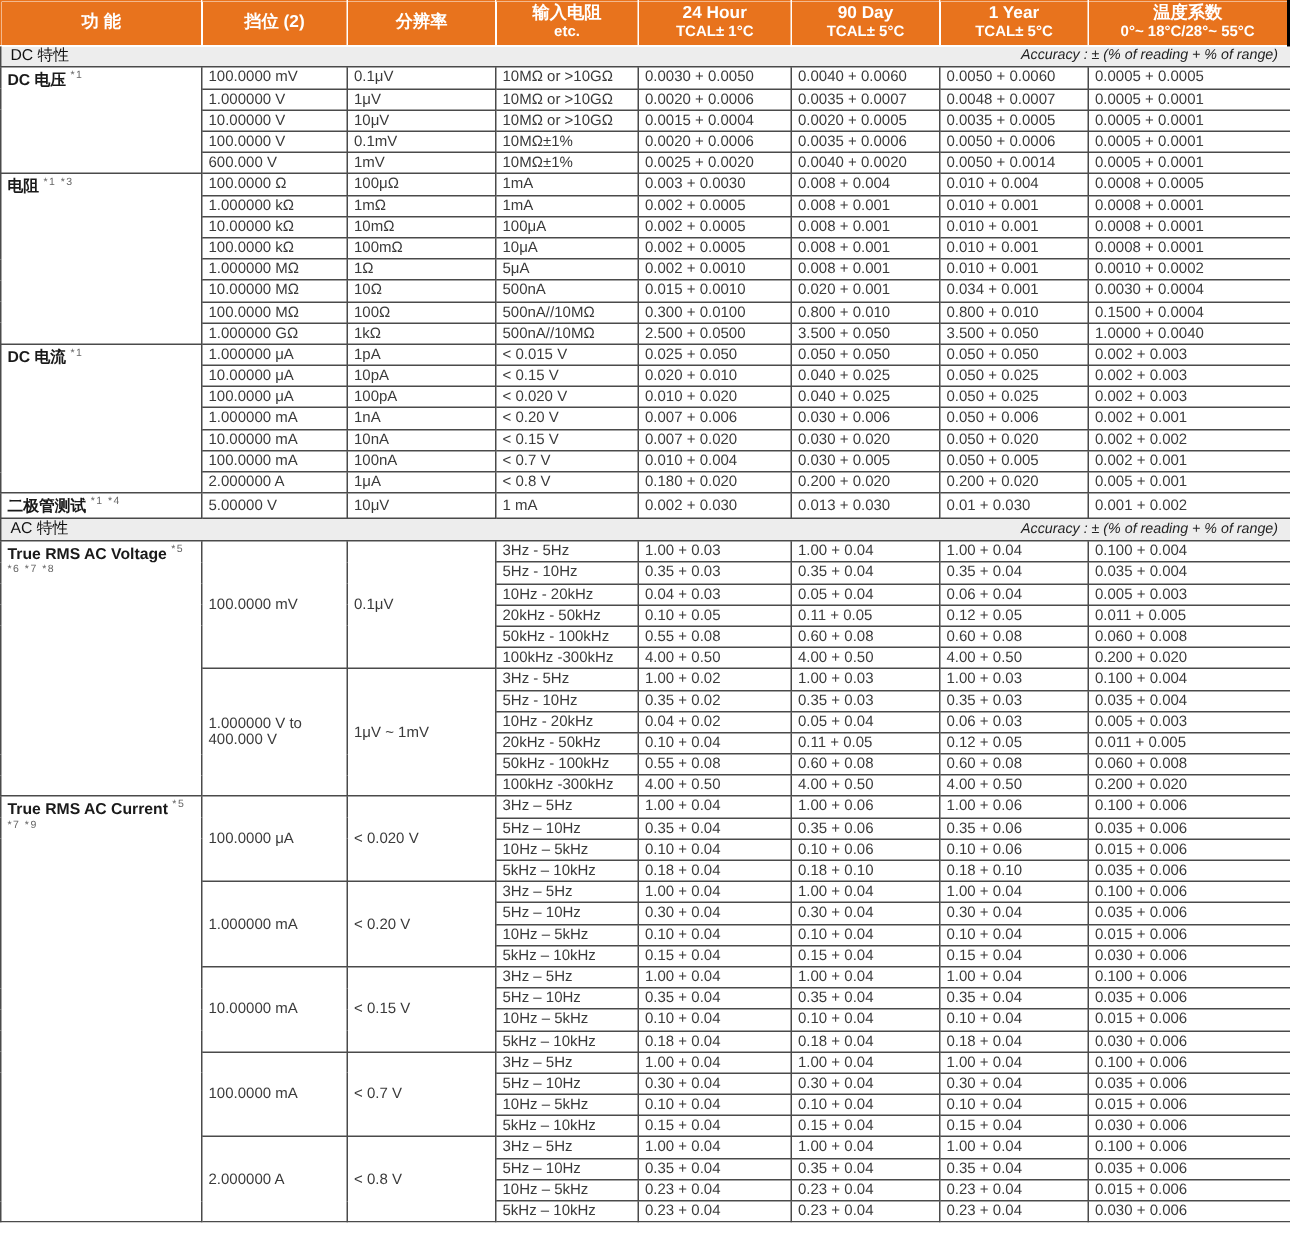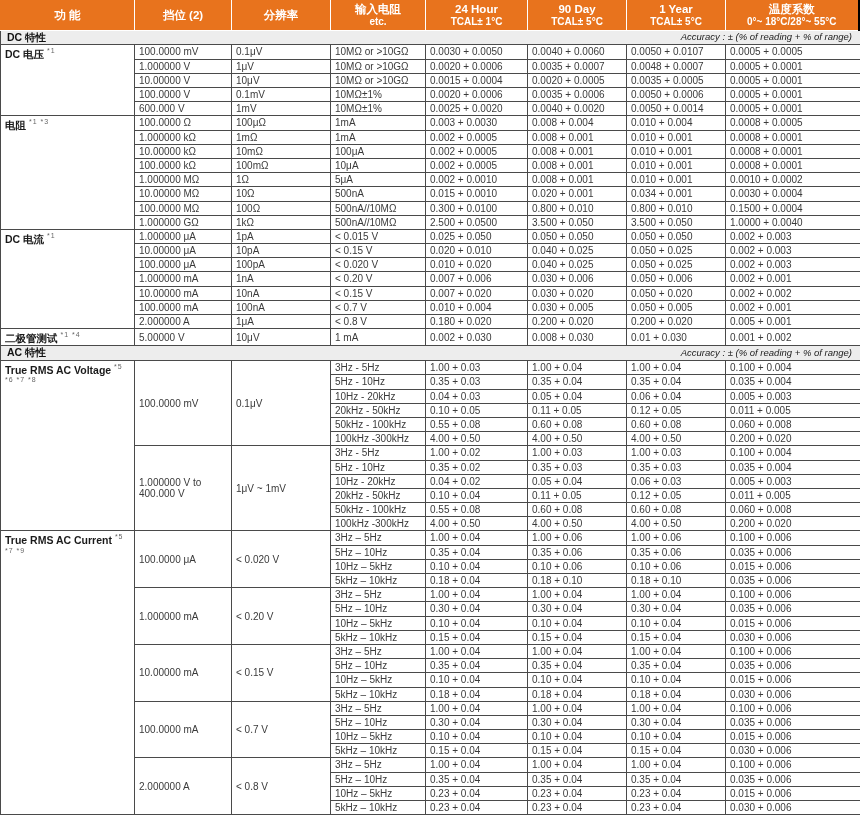--- a/index.html
+++ b/index.html
@@ -17,21 +17,21 @@
   thead .sub{display:block;font-size:10px;font-weight:bold;}
   
   tbody td{
     border:1px solid #4a4a4a;font-size:10px;line-height:1.12;
     padding:1px 4px;height:13.5px;vertical-align:middle;background:#fff;
     white-space:normal;
   }
   td.fn{font-weight:bold;vertical-align:top;padding-top:2px;font-size:10.5px;color:#1a1a1a;}
   td.band{background:#ededed;padding:1px 6px;}
   .band-row{display:flex;justify-content:space-between;align-items:center;}
-  .band-label{font-weight:bold;color:#111;font-size:10.5px;}
+  .band-label{font-weight:normal;color:#111;font-size:10.5px;}
   .band-note{font-size:9.5px;color:#222;padding-right:2px;font-style:italic;}
   sup.mark{font-size:7px;color:#666;font-weight:normal;letter-spacing:1px;}
   td.rng,td.res,td.inp,td.freq{color:#3a3a3a;}
   td.acc{color:#3a3a3a;}
 </style>
 </head>
 <body>
 
 <table>
   <colgroup>
@@ -65,21 +65,21 @@
           </div>
         </td>
       </tr>
       <tr>
         <td class="fn" rowspan="5">DC 电压 <sup class="mark">*1</sup></td>
         <td class="rng">100.0000 mV</td>
         <td class="res">0.1μV</td>
         <td class="inp">10MΩ or &gt;10GΩ</td>
         <td class="acc">0.0030 + 0.0050</td>
         <td class="acc">0.0040 + 0.0060</td>
-        <td class="acc">0.0050 + 0.0107</td>
+        <td class="acc">0.0050 + 0.0060</td>
         <td class="acc">0.0005 + 0.0005</td>
       </tr>
       <tr>
         <td class="rng">1.000000 V</td>
         <td class="res">1μV</td>
         <td class="inp">10MΩ or &gt;10GΩ</td>
         <td class="acc">0.0020 + 0.0006</td>
         <td class="acc">0.0035 + 0.0007</td>
         <td class="acc">0.0048 + 0.0007</td>
         <td class="acc">0.0005 + 0.0001</td>
@@ -247,21 +247,21 @@
         <td class="acc">0.200 + 0.020</td>
         <td class="acc">0.200 + 0.020</td>
         <td class="acc">0.005 + 0.001</td>
       </tr>
       <tr>
         <td class="fn">二极管测试 <sup class="mark">*1 *4</sup></td>
         <td class="rng">5.00000 V</td>
         <td class="res">10μV</td>
         <td class="inp">1 mA</td>
         <td class="acc">0.002 + 0.030</td>
-        <td class="acc">0.008 + 0.030</td>
+        <td class="acc">0.013 + 0.030</td>
         <td class="acc">0.01 + 0.030</td>
         <td class="acc">0.001 + 0.002</td>
       </tr>
       <tr>
         <td class="band" colspan="8">
           <div class="band-row">
             <span class="band-label">AC 特性</span>
             <span class="band-note">Accuracy : ± (% of reading + % of range)</span>
           </div>
         </td>

